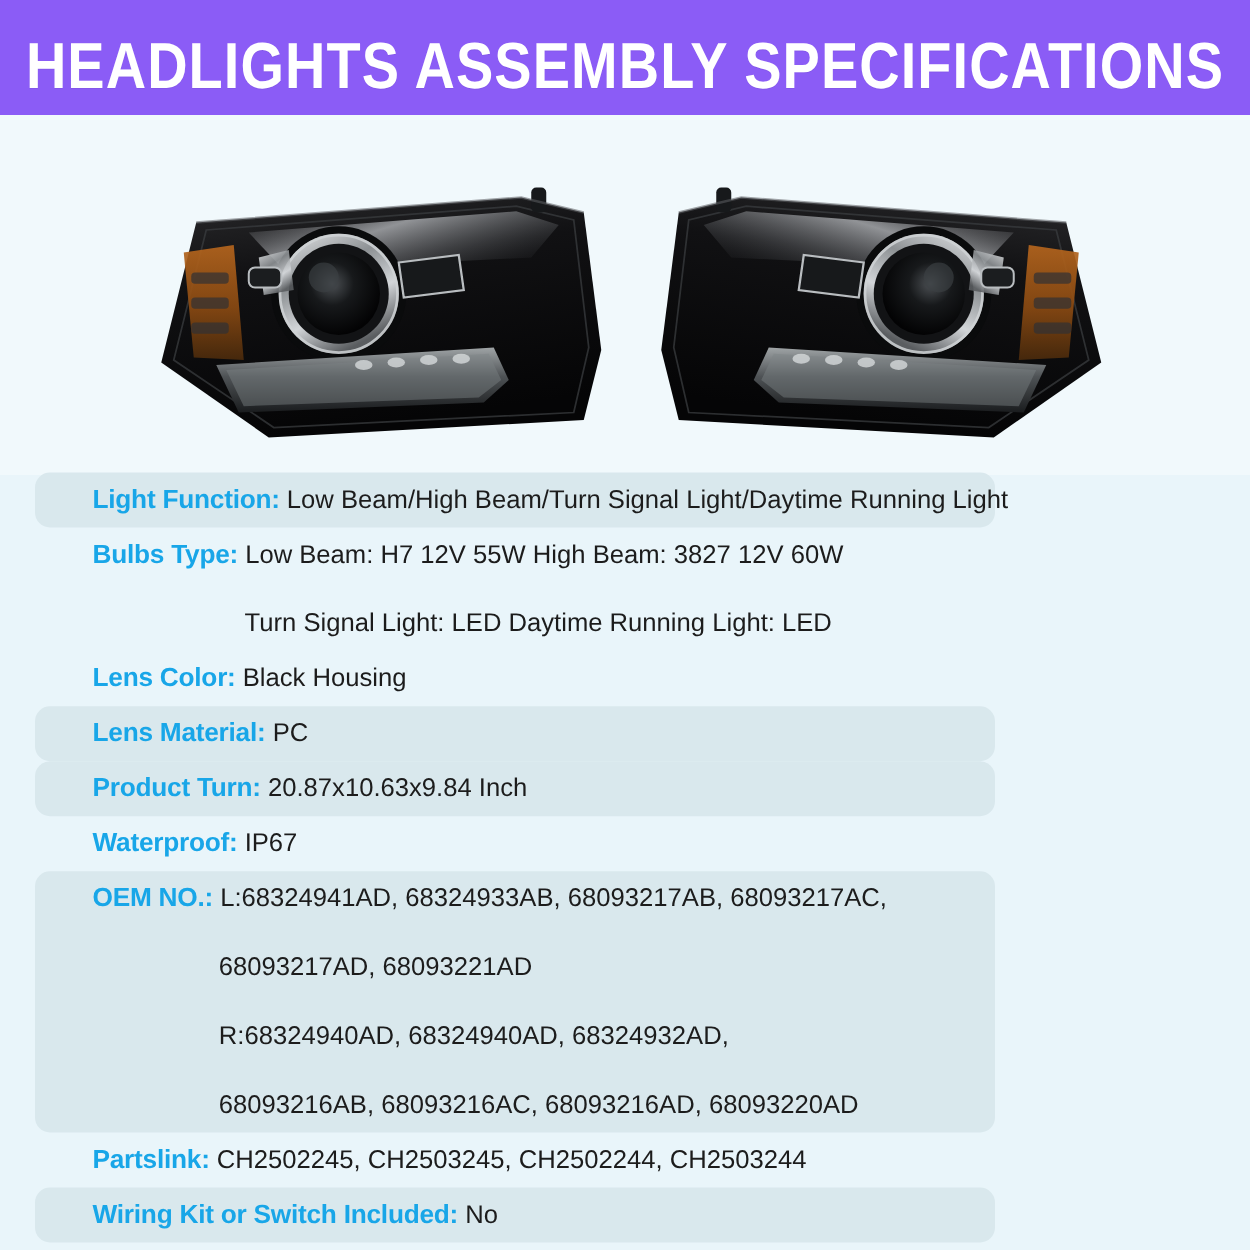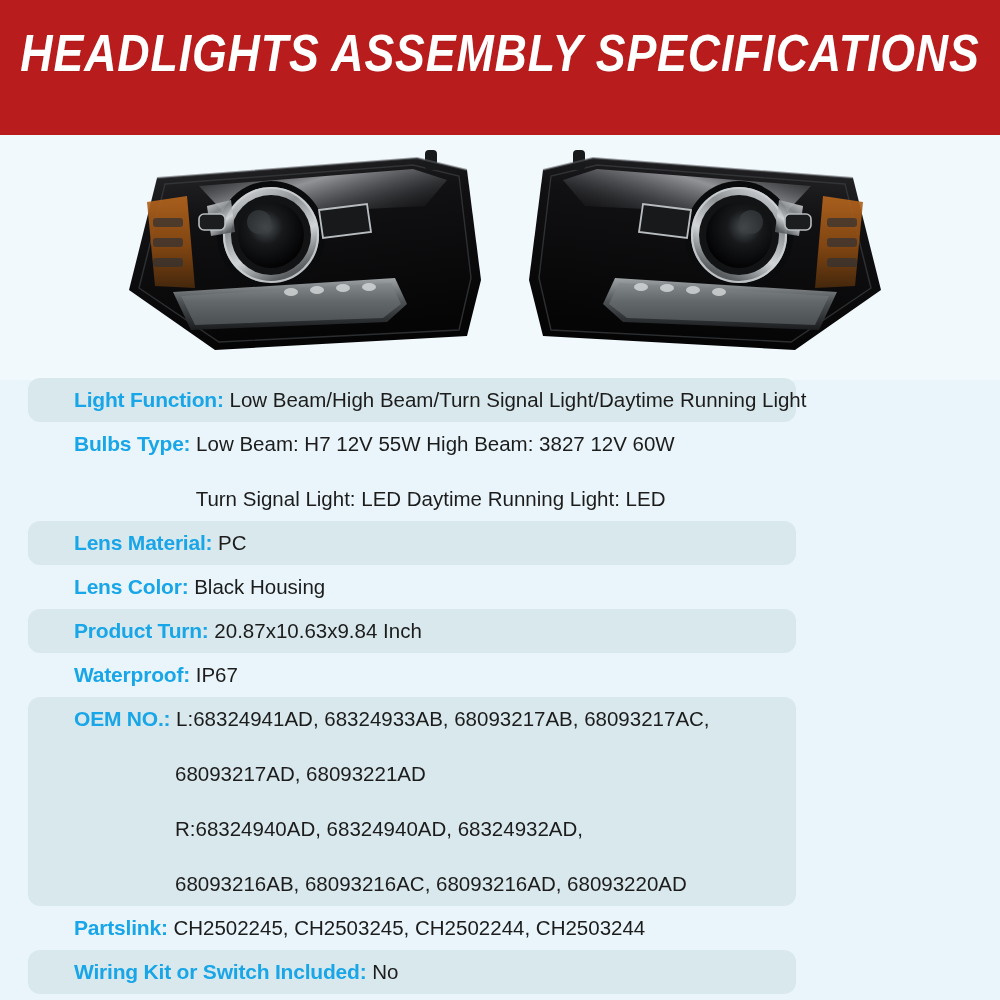--- a/index.html
+++ b/index.html
@@ -5,22 +5,22 @@
   html,body{margin:0;padding:0;}
   body{
     width:1000px;height:1000px;overflow:hidden;
     background:#e9f5fa;
     font-family:"Liberation Sans","DejaVu Sans",sans-serif;
   }
   #page{position:relative;width:1000px;height:1000px;background:#e9f5fa;overflow:hidden;}
 
   
   .banner{
-    position:absolute;left:0;top:0;width:1000px;height:135px;
-    background:#b91c1c;z-index:5;font-style:italic;
+    position:absolute;left:0;top:0;width:1000px;height:92px;
+    background:#8b5cf6;z-index:5;
   }
   .banner-title{
     position:absolute;left:0;top:0;width:1000px;height:105px;
     display:flex;align-items:center;justify-content:center;
     color:#ffffff;
     font-family:"Liberation Sans","DejaVu Sans",sans-serif;
     font-weight:bold;
     font-size:52px;
     letter-spacing:1px;
     transform:scaleX(0.86);
@@ -210,25 +210,25 @@
   </div>
 
   <div class="specs" id="specs">
       <div class="row shade">
         <div class="line"><span class="lbl">Light Function:</span><span class="val"> Low Beam/High Beam/Turn Signal Light/Daytime Running Light</span></div>
       </div>
       <div class="row plain">
         <div class="line"><span class="lbl">Bulbs Type:</span><span class="val"> Low Beam: H7 12V 55W  High Beam: 3827 12V 60W</span></div>
         <div class="line cont"><span class="indent" style="width: 167.625px;"></span><span class="val">Turn Signal Light: LED  Daytime Running Light: LED</span></div>
       </div>
+      <div class="row plain">
+        <div class="line"><span class="lbl">Lens Color:</span><span class="val"> Black Housing</span></div>
+      </div>
       <div class="row shade">
         <div class="line"><span class="lbl">Lens Material:</span><span class="val"> PC</span></div>
-      </div>
-      <div class="row plain">
-        <div class="line"><span class="lbl">Lens Color:</span><span class="val"> Black Housing</span></div>
       </div>
       <div class="row shade">
         <div class="line"><span class="lbl">Product Turn:</span><span class="val"> 20.87x10.63x9.84 Inch</span></div>
       </div>
       <div class="row plain">
         <div class="line"><span class="lbl">Waterproof:</span><span class="val"> IP67</span></div>
       </div>
       <div class="row shade">
         <div class="line"><span class="lbl">OEM NO.:</span><span class="val"> L:68324941AD,  68324933AB,  68093217AB, 68093217AC,</span></div>
         <div class="line cont"><span class="indent" style="width: 147px;"></span><span class="val">68093217AD,  68093221AD</span></div>

